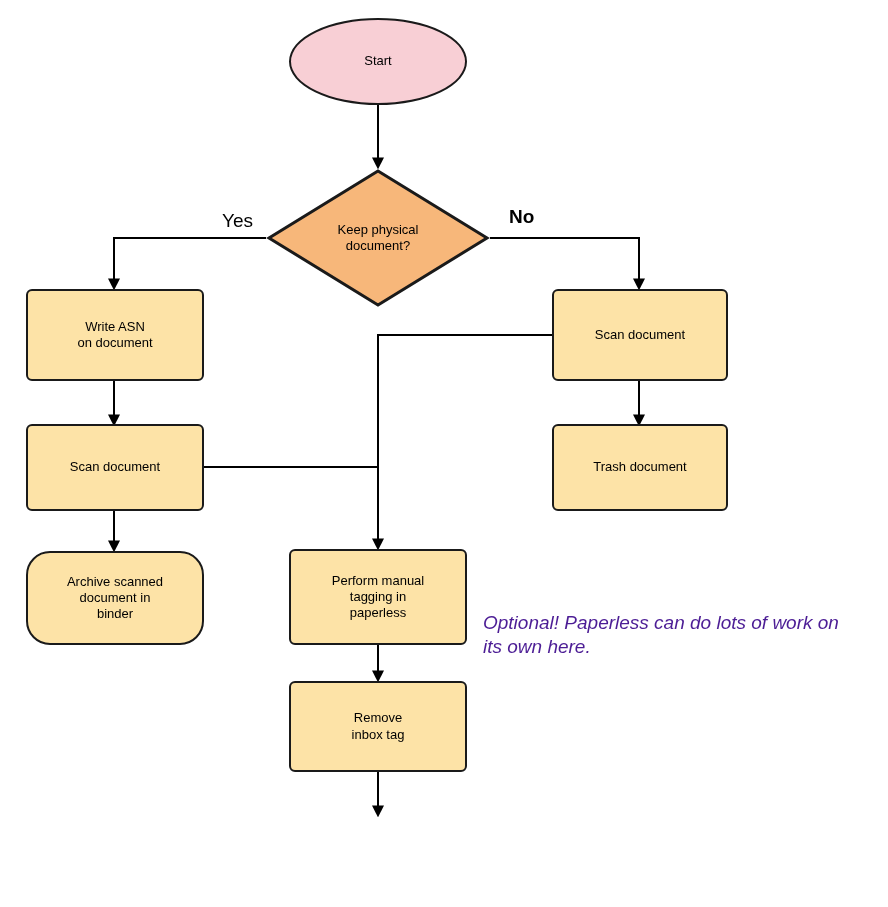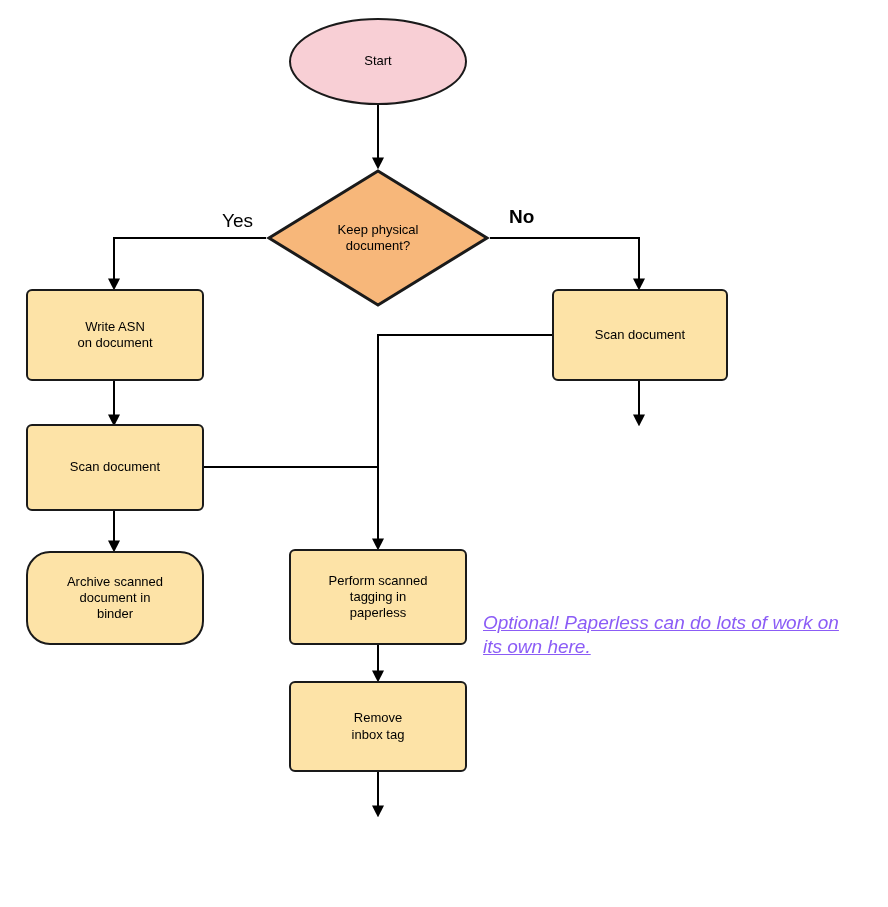--- a/index.html
+++ b/index.html
@@ -63,24 +63,23 @@
   }
   .edge-label {
     position: absolute;
     font-size: 19px;
     color: #000000;
   }
   .note {
     position: absolute;
     font-size: 19px;
     font-style: italic;
-    color: #8b5cf6;
+    color: #4c1d95;
     line-height: 1.3;
     white-space: pre-line;
-    text-decoration: underline;
   }
 </style>
 </head>
 <body>
 
 <div id="canvas">
 
   <svg class="edges" viewBox="0 0 888 907">
     <defs>
       <marker id="arrow" viewBox="0 0 10 10" refX="8" refY="5" markerWidth="6" markerHeight="6" orient="auto-start-reverse">
@@ -142,23 +141,26 @@
   <div class="node process" style="left:26px; top:551px; width:178px; height:94px;border-radius:24px;">
     <span>Archive scanned
 document in
 binder</span>
   </div>
 
   <div class="node process" style="left:552px; top:289px; width:176px; height:92px;">
     <span>Scan document</span>
   </div>
 
+  <div class="node process" style="left:552px; top:424px; width:176px; height:87px;">
+    <span>Trash document</span>
+  </div>
 
   <div class="node process" style="left:289px; top:549px; width:178px; height:96px;">
-    <span>Perform scanned
+    <span>Perform manual
 tagging in
 paperless</span>
   </div>
 
   <div class="node process" style="left:289px; top:681px; width:178px; height:91px;">
     <span>Remove
 inbox tag</span>
   </div>
 
 

